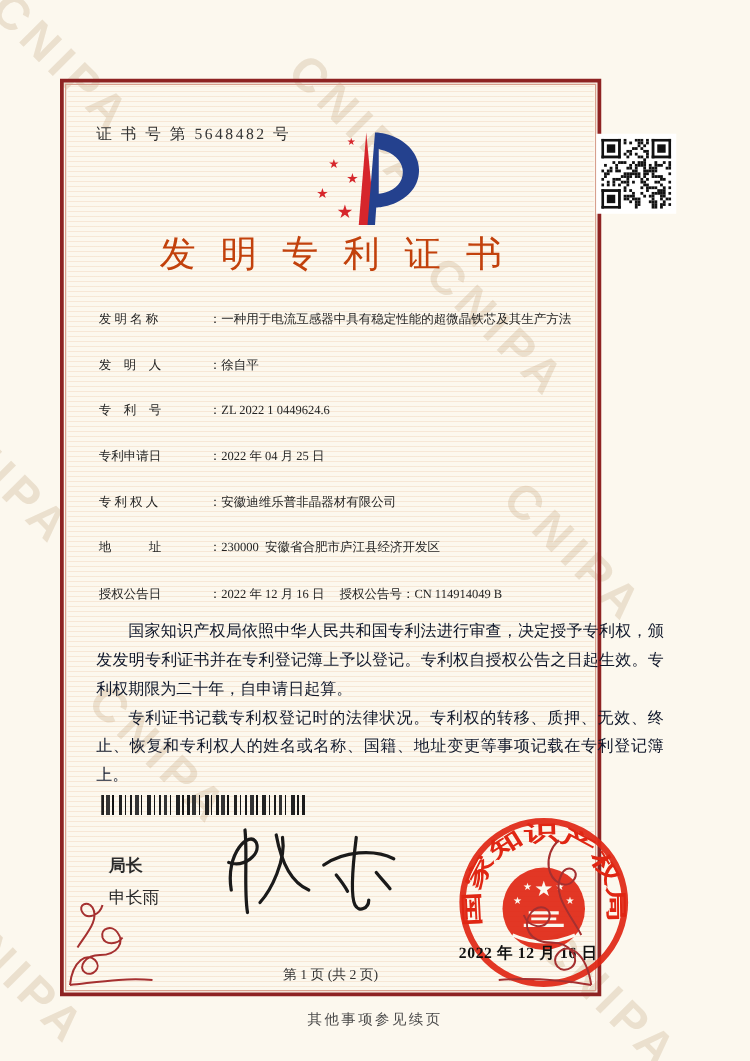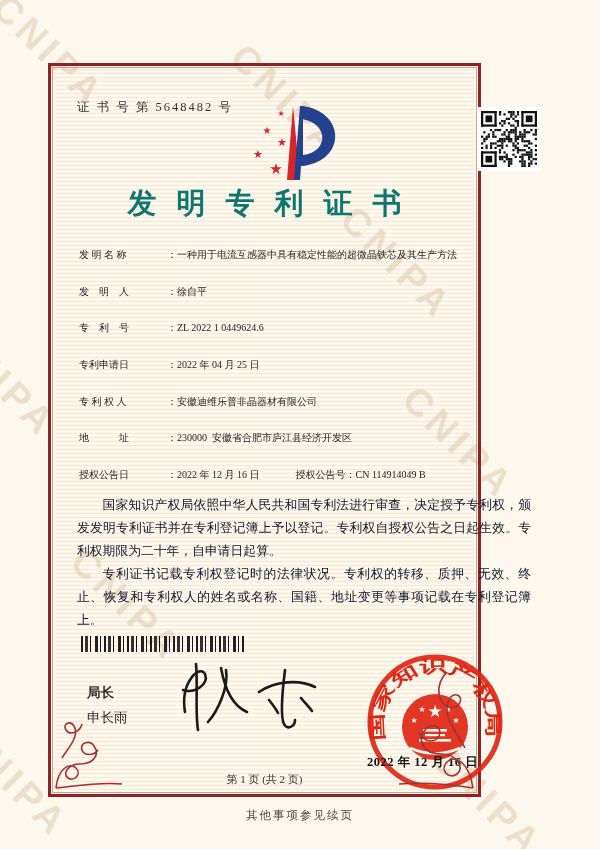--- a/index.html
+++ b/index.html
@@ -64,32 +64,32 @@
   }
   .logo{position:absolute;left:186px;top:38px;width:130px;height:80px;}
   .qr{
     position:absolute;left:426px;top:41px;width:56px;height:56px;
     background:#fff;padding:4px;
   }
 
   .title{
     position:absolute;left:0;top:118px;width:100%;
     text-align:center;
-    font-size:29px;font-weight:bold;color:#0f766e;
+    font-size:29px;font-weight:normal;color:#c2410c;
     letter-spacing:20px;text-indent:20px;
     white-space:nowrap;
   }
 
   
   .fields{position:absolute;left:28px;top:182px;width:454px;}
   .row{height:22px;margin-bottom:14.7px;font-size:10px;font-weight:400;color:#242424;}
   .row .label{display:inline-block;width:88px;white-space:pre;}
   .row .colon-val{white-space:pre;}
   .row .value{white-space:pre;}
-  .grant-row .second{margin-left:36px;}
+  .grant-row .second{margin-left:12px;}
 
   
   .paras{
     position:absolute;left:26px;top:428px;width:454px;
     font-size:12.8px;line-height:23px;color:#0f172a;
     text-align:justify;
   }
   .paras p{margin:0;text-indent:2em;font-weight:500;}
 
   

